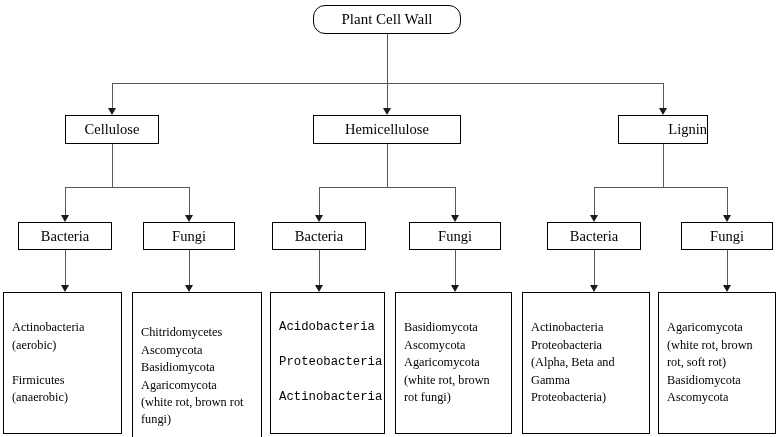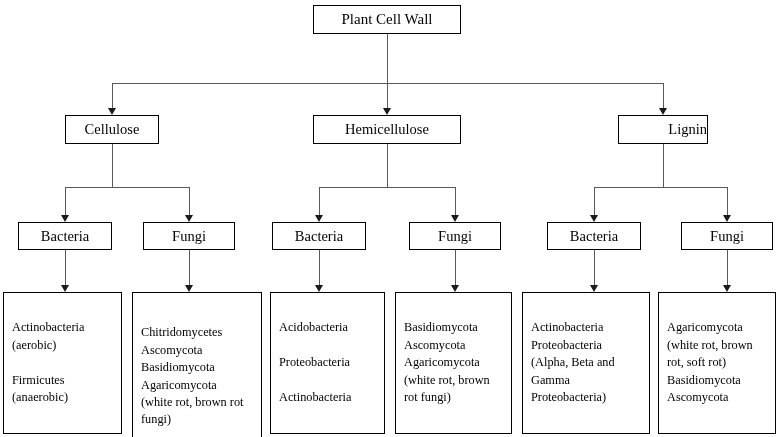--- a/index.html
+++ b/index.html
@@ -69,21 +69,21 @@
     border-left: 4px solid transparent;
     border-right: 4px solid transparent;
     border-top: 7px solid #1a1a1a;
   }
 </style>
 </head>
 <body>
 
 <div id="canvas">
 
-  <div class="node root" style="left:313px; top:5px; width:148px; height:29px;">
+  <div class="node root" style="left:313px; top:5px; width:148px; height:29px;border-radius:12px;">
     <span>Plant Cell Wall</span>
   </div>
 
   <div class="vline" style="left:387px; top:34px; width:1px; height:49px;"></div>
 
   <div class="hline" style="left:112px; top:83px; width:551px; height:1px;"></div>
 
   <div class="vline" style="left:112px; top:83px; width:1px; height:26px;"></div>
   <div class="arrow" style="left:108px; top:108px;"></div>
 
@@ -171,21 +171,21 @@
 
   <div class="leafbox" style="left:132px; top:292px; width:130px; height:169px;">
     <div class="leaftext">Chitridomycetes
 Ascomycota
 Basidiomycota
 Agaricomycota
 (white rot, brown rot
 fungi)</div>
   </div>
 
-  <div class="leafbox" style="left:270px; top:292px; width:115px; height:142px;">
+  <div class="leafbox" style="left:270px; top:292px; width:115px; height:142px;font-family:Liberation Mono, monospace;">
     <div class="leaftext">Acidobacteria
 
 Proteobacteria
 
 Actinobacteria</div>
   </div>
 
   <div class="leafbox" style="left:395px; top:292px; width:117px; height:142px;">
     <div class="leaftext">Basidiomycota
 Ascomycota

